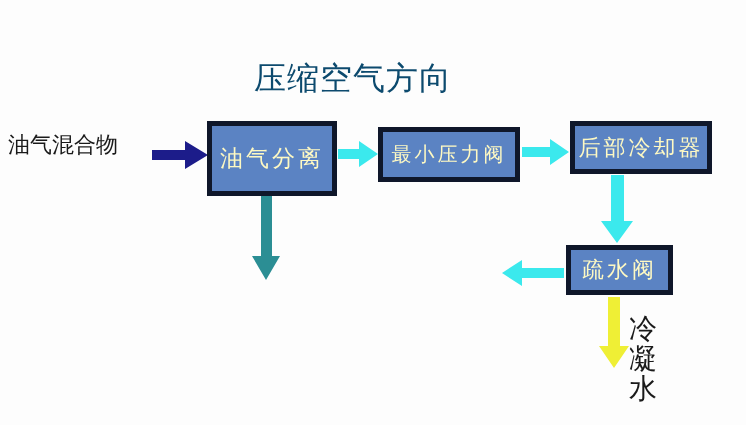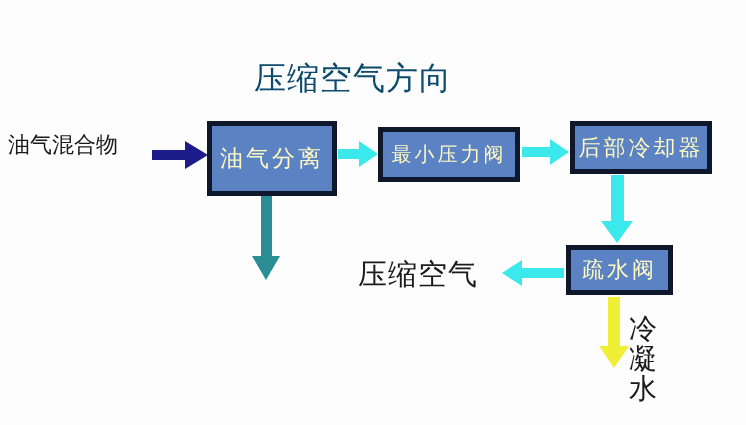--- a/index.html
+++ b/index.html
@@ -115,21 +115,20 @@
   <div class="node node-drain-valve" style="background-color: rgb(91, 131, 195);">
     <span>疏水阀</span>
   </div>
 
   <div class="arrow arrow-cyan-left">
     <svg width="62" height="26" viewBox="0 0 62 26">
       <polygon points="62,8 20,8 20,0 0,13 20,26 20,18 62,18" fill="#3be9ed"></polygon>
     </svg>
   </div>
 
-  <div class="side-label label-compressed">压缩空气</div>
 
   <div class="arrow arrow-yellow-down">
     <svg width="30" height="71" viewBox="0 0 30 71">
       <polygon points="9,0 21,0 21,49 30,49 15,71 0,49 9,49" fill="#efef35"></polygon>
     </svg>
   </div>
 
   <div class="label-condensate">冷凝水</div>
 
 </div>

